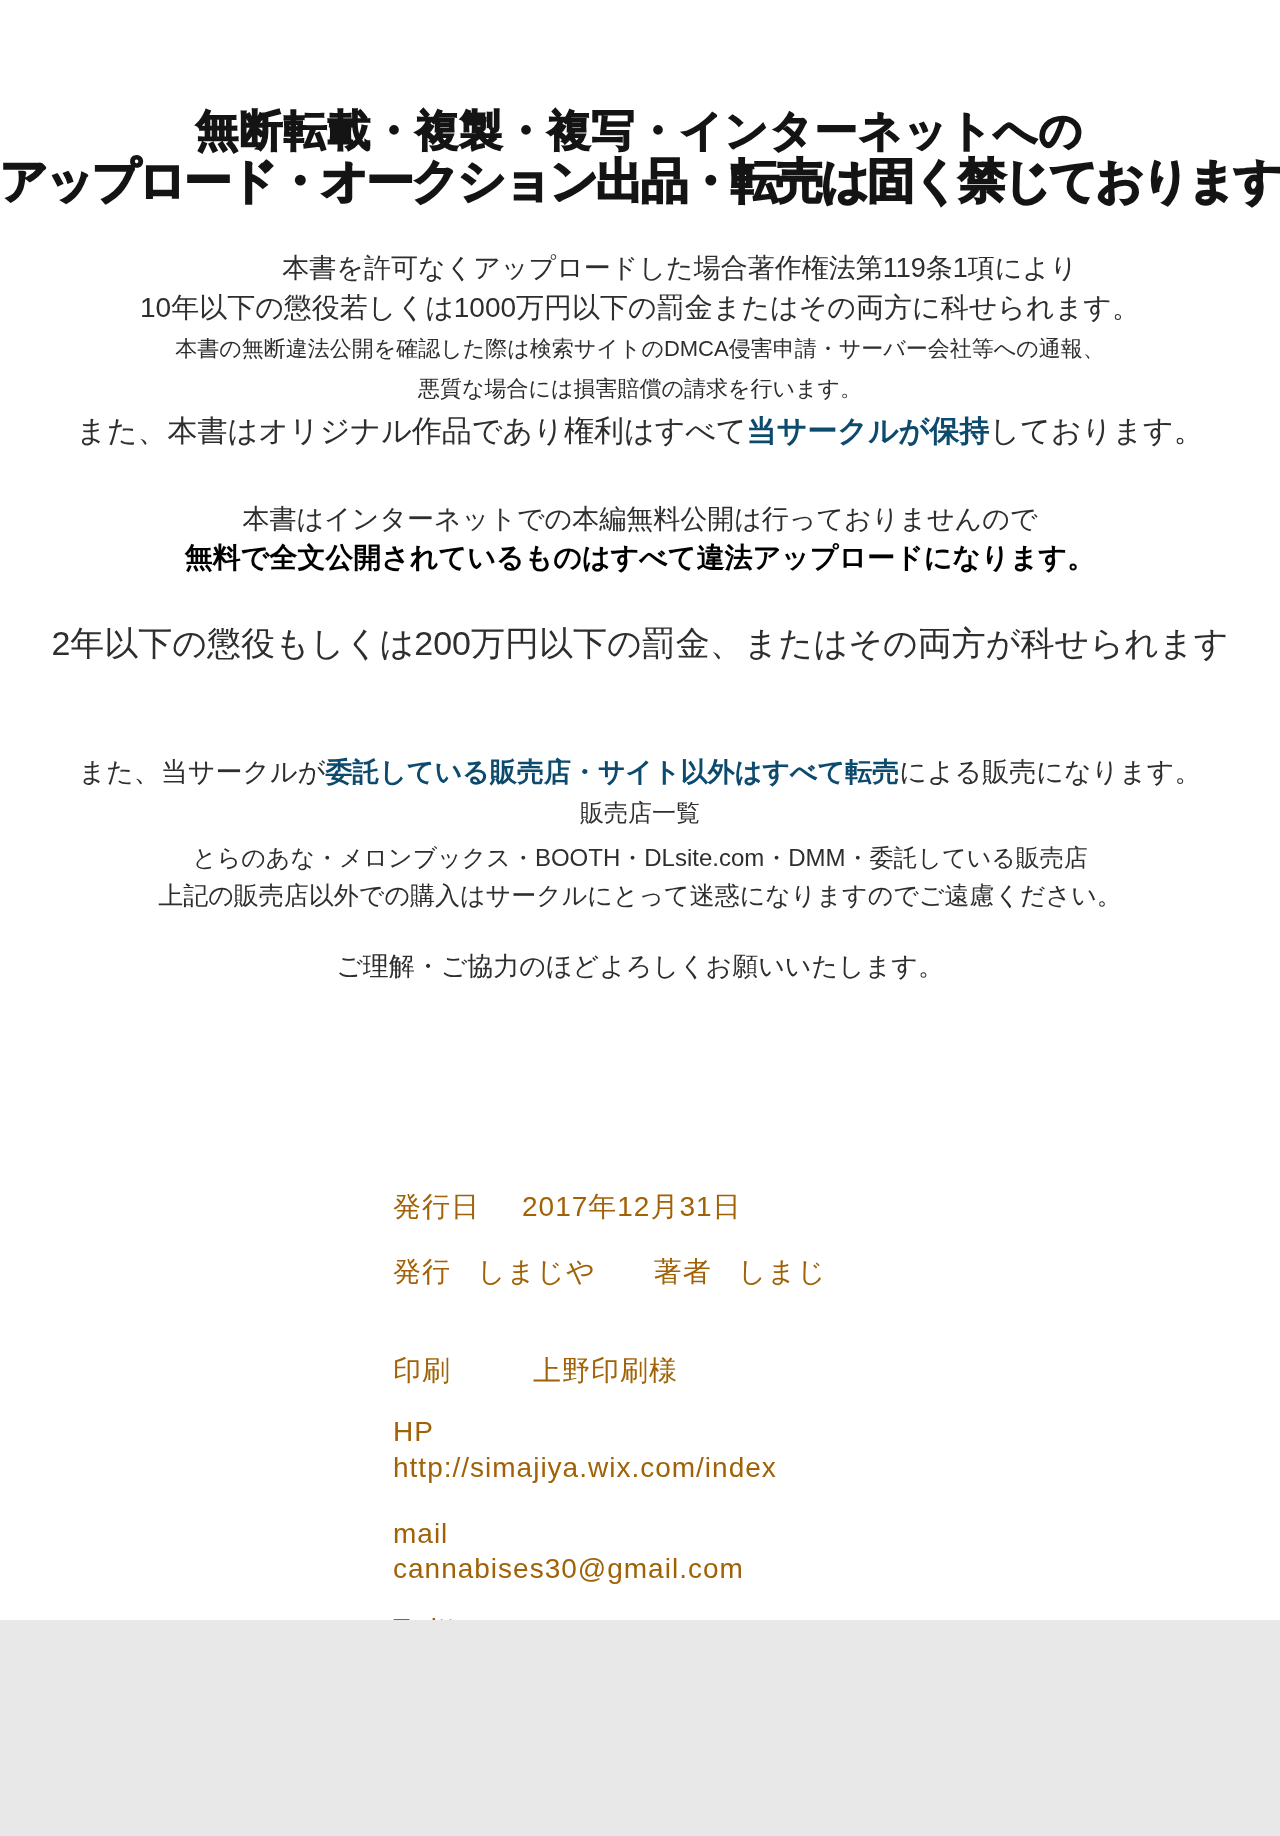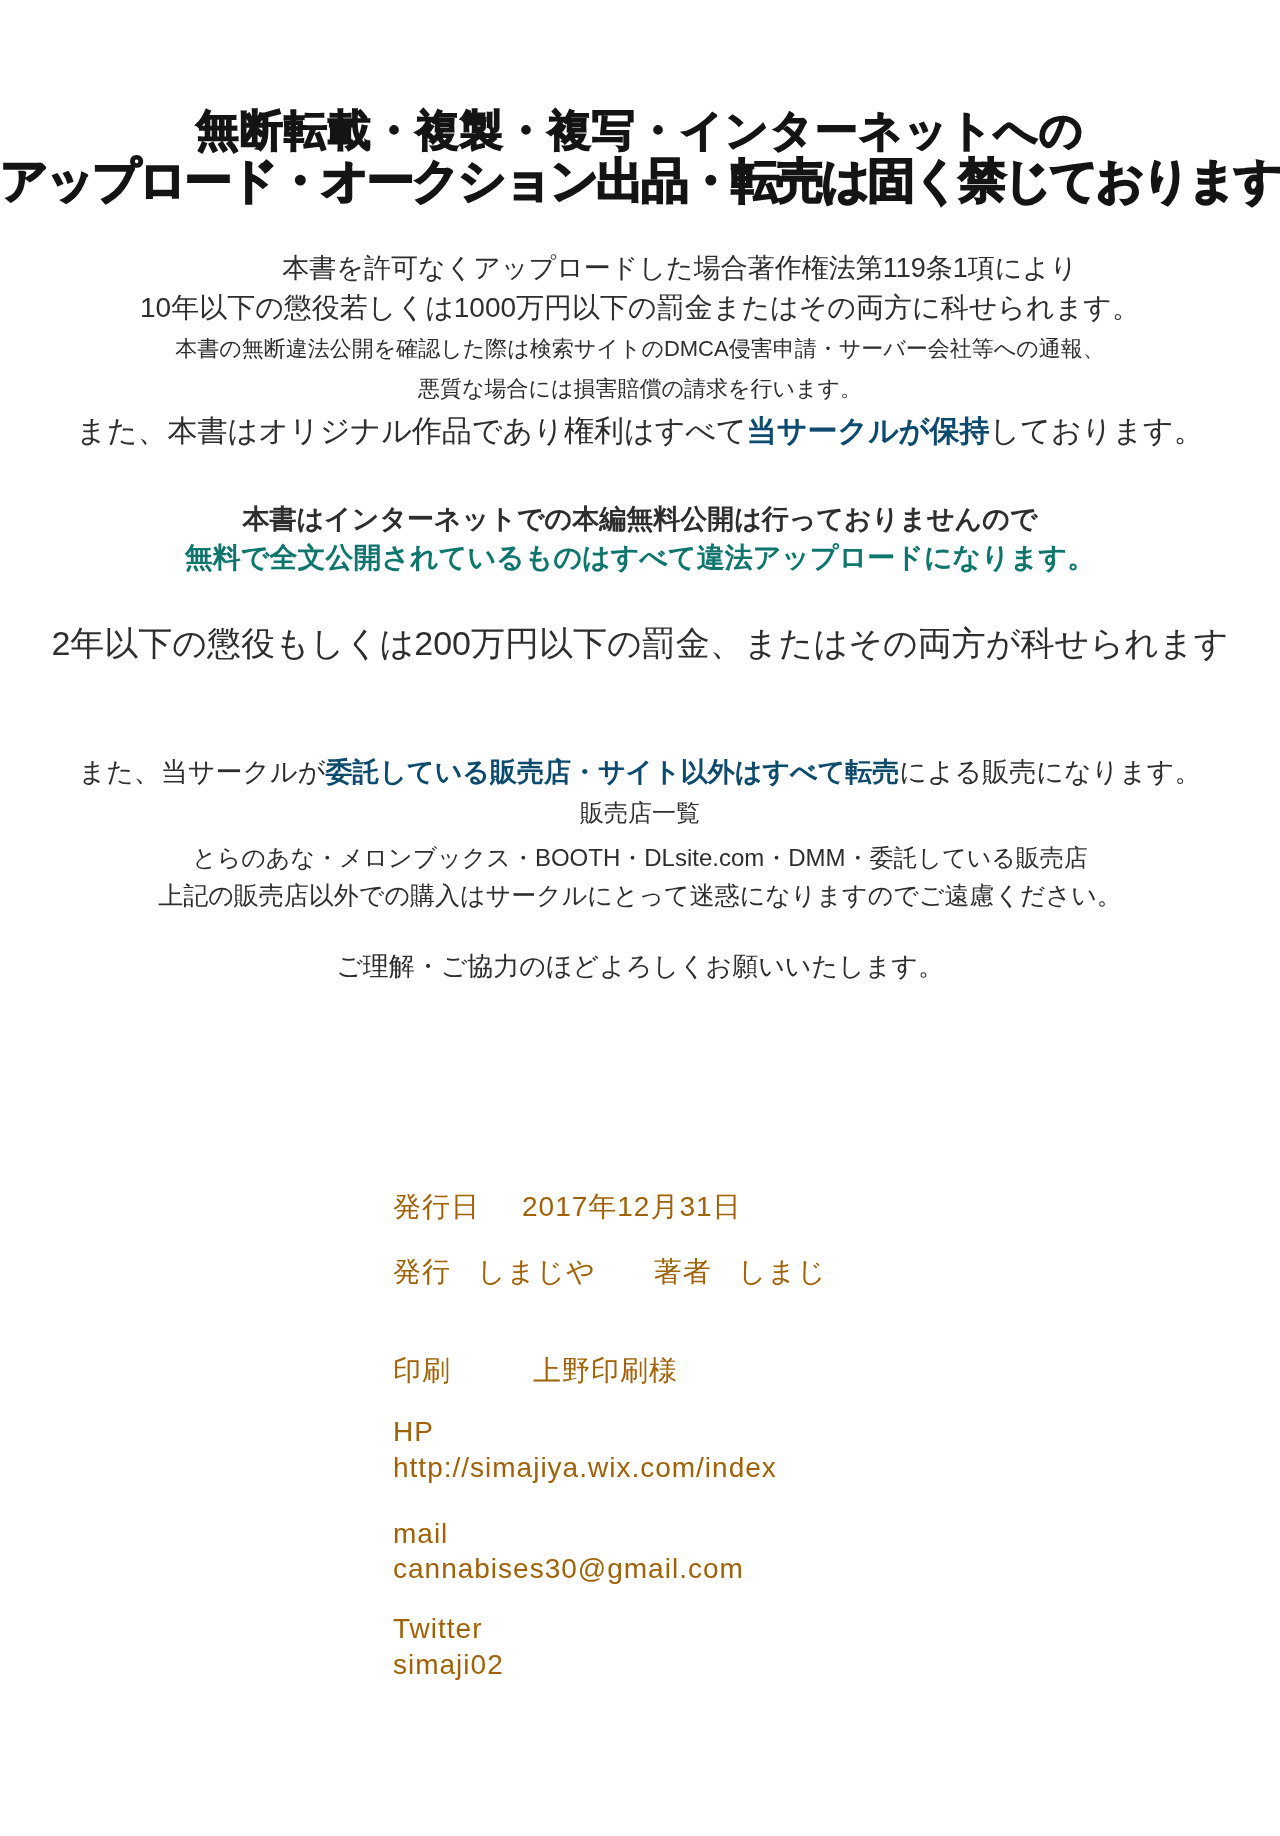--- a/index.html
+++ b/index.html
@@ -1,18 +1,18 @@
 <!DOCTYPE html>
 <html><head>
 <meta charset="utf-8">
 <style>
   html,body{margin:0;padding:0;background:#e8e8e8;}
   .page{
     position:relative;
-    width:1280px;height:1836px;
+    width:1280px;height:1620px;
     margin:0 auto;
     background:#ffffff;
     font-family:"Liberation Sans","DejaVu Sans",sans-serif;
     overflow:hidden;
   }
   .line{
     position:absolute;
     left:0;width:100%;
     text-align:center;
     color:#2e2e2e;
@@ -24,22 +24,22 @@
     letter-spacing:1px;
     -webkit-text-stroke:1.5px #141414;
   }
   .t1{top:102px;font-size:43px;}
   .t2{top:149px;font-size:48px;letter-spacing:-3px;-webkit-text-stroke:1.8px #141414;}
   .p1l1{top:250px;font-size:27px;padding-left:40px;}
   .p1l2{top:289px;font-size:28px;}
   .p1l3{top:334px;font-size:22px;}
   .p1l4{top:374px;font-size:22px;}
   .p1l5{top:411px;font-size:30px;}
-  .p2l1{top:501px;font-size:27px;font-weight:bold;}
-  .p2l2{top:539px;font-size:28px;font-weight:700;color:#0f766e;}
+  .p2l1{top:501px;font-size:27px;}
+  .p2l2{top:539px;font-size:28px;font-weight:700;color:#000000;}
   .p2l3{top:587px;font-size:26px;}
   .p2l4{top:621px;font-size:34px;}
   .p3l1{top:754px;font-size:27px;}
   .p3l2{top:797px;font-size:24px;}
   .p3l3{top:842px;font-size:24px;}
   .p3l4{top:879px;font-size:25px;}
   .thanks{top:949px;font-size:26px;}
   .b{font-weight:700;color:#0c4a6e;}
   .colrow{
     position:absolute;

